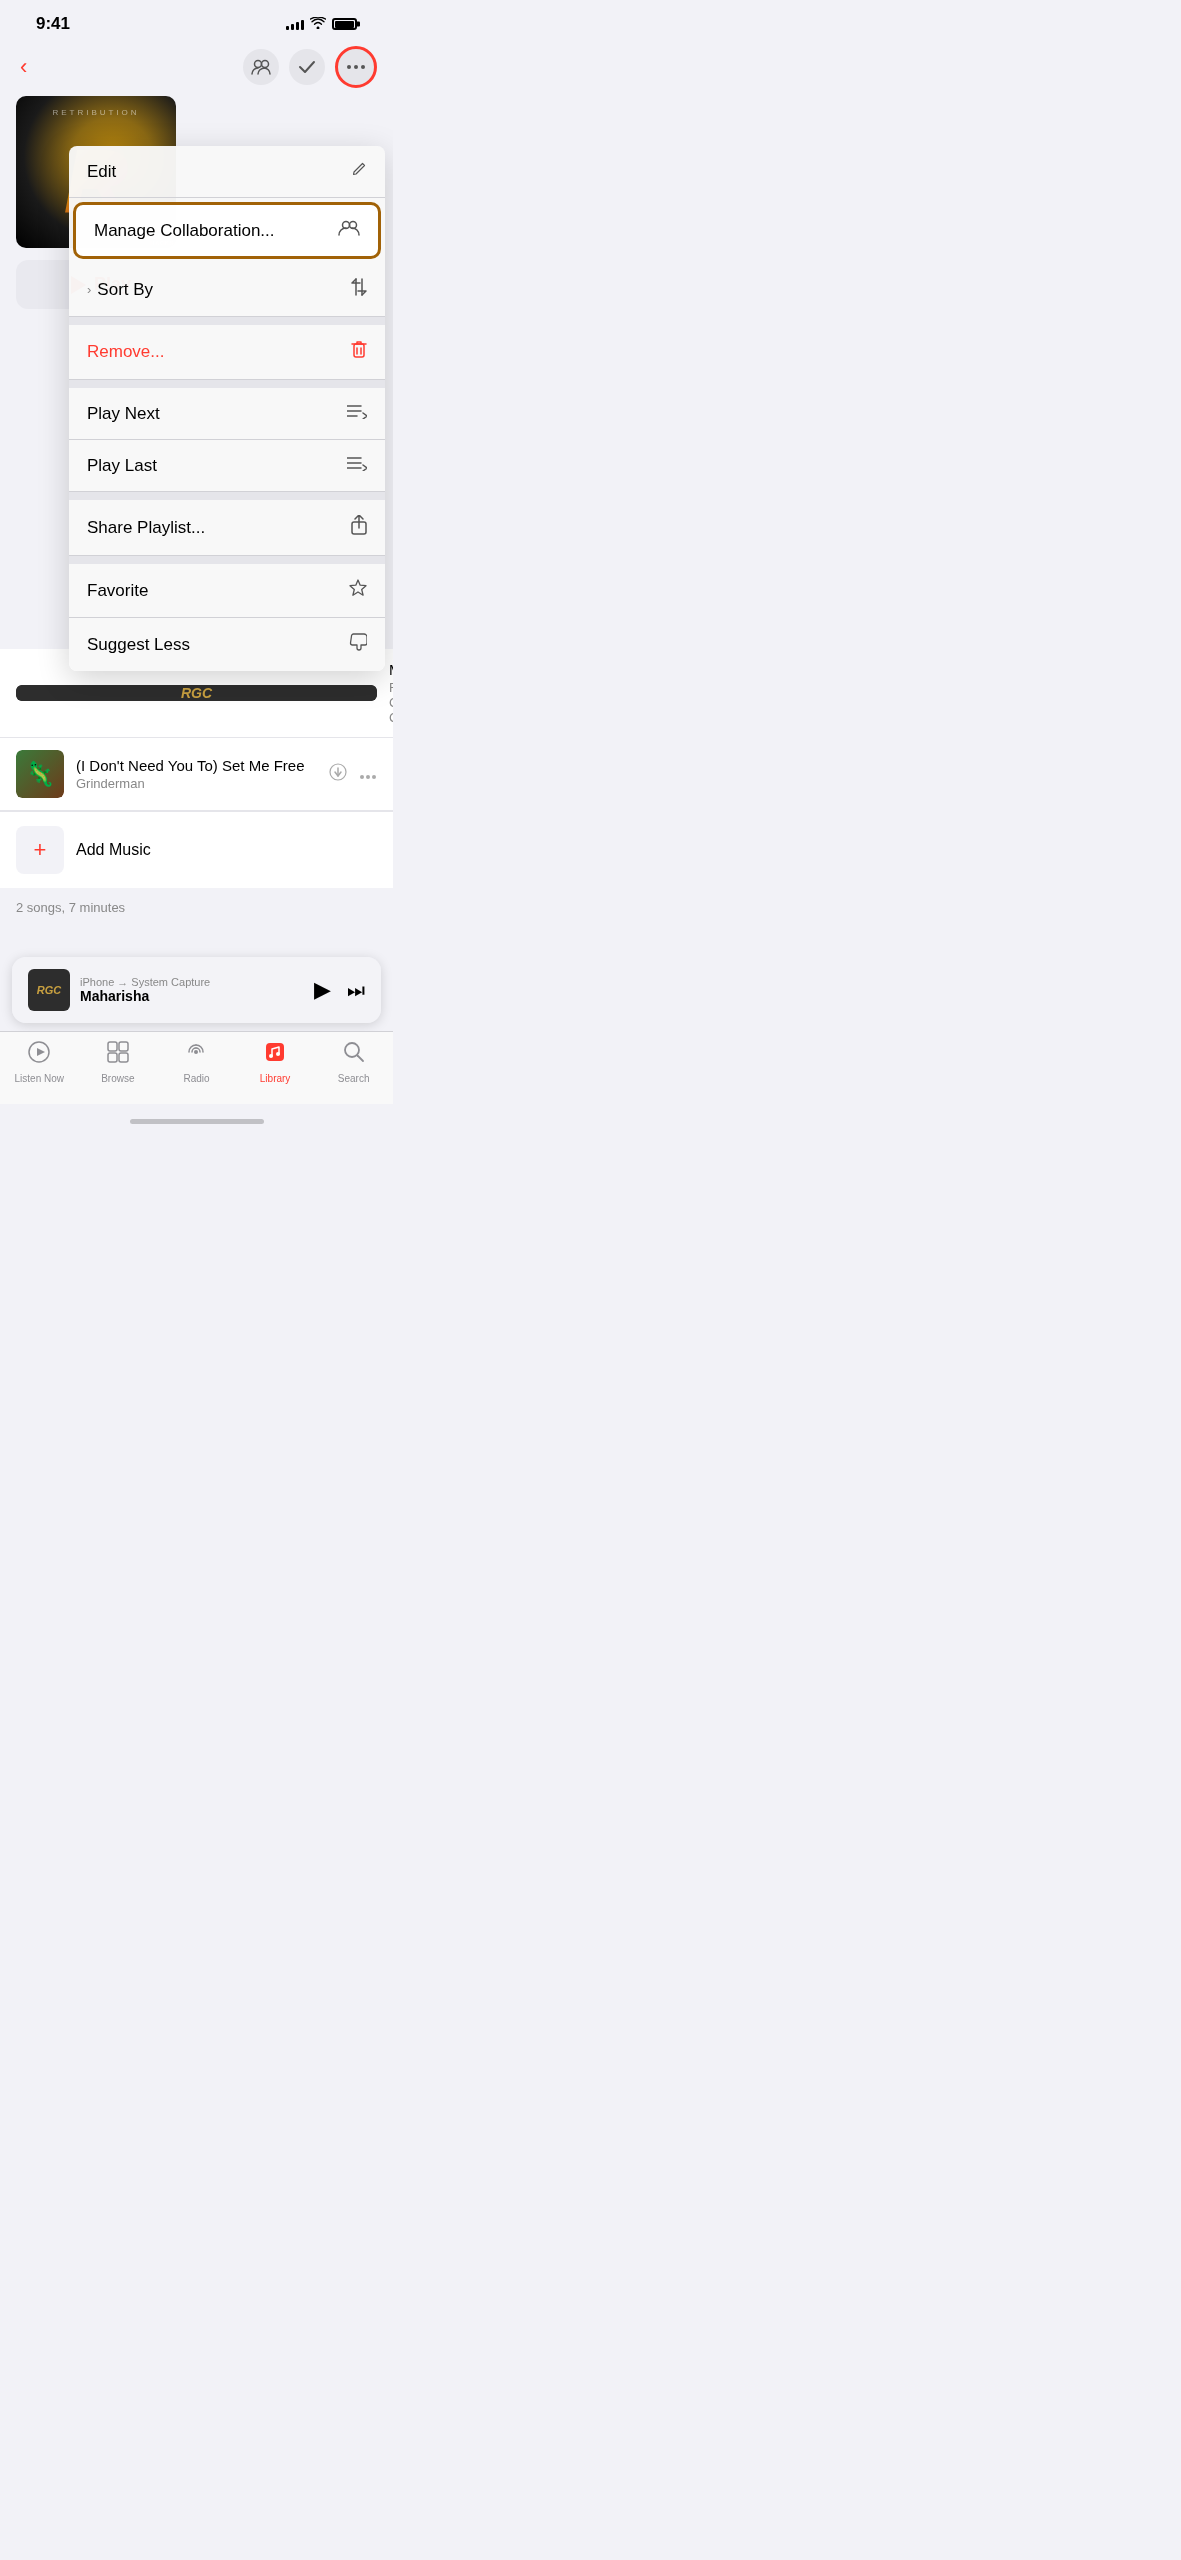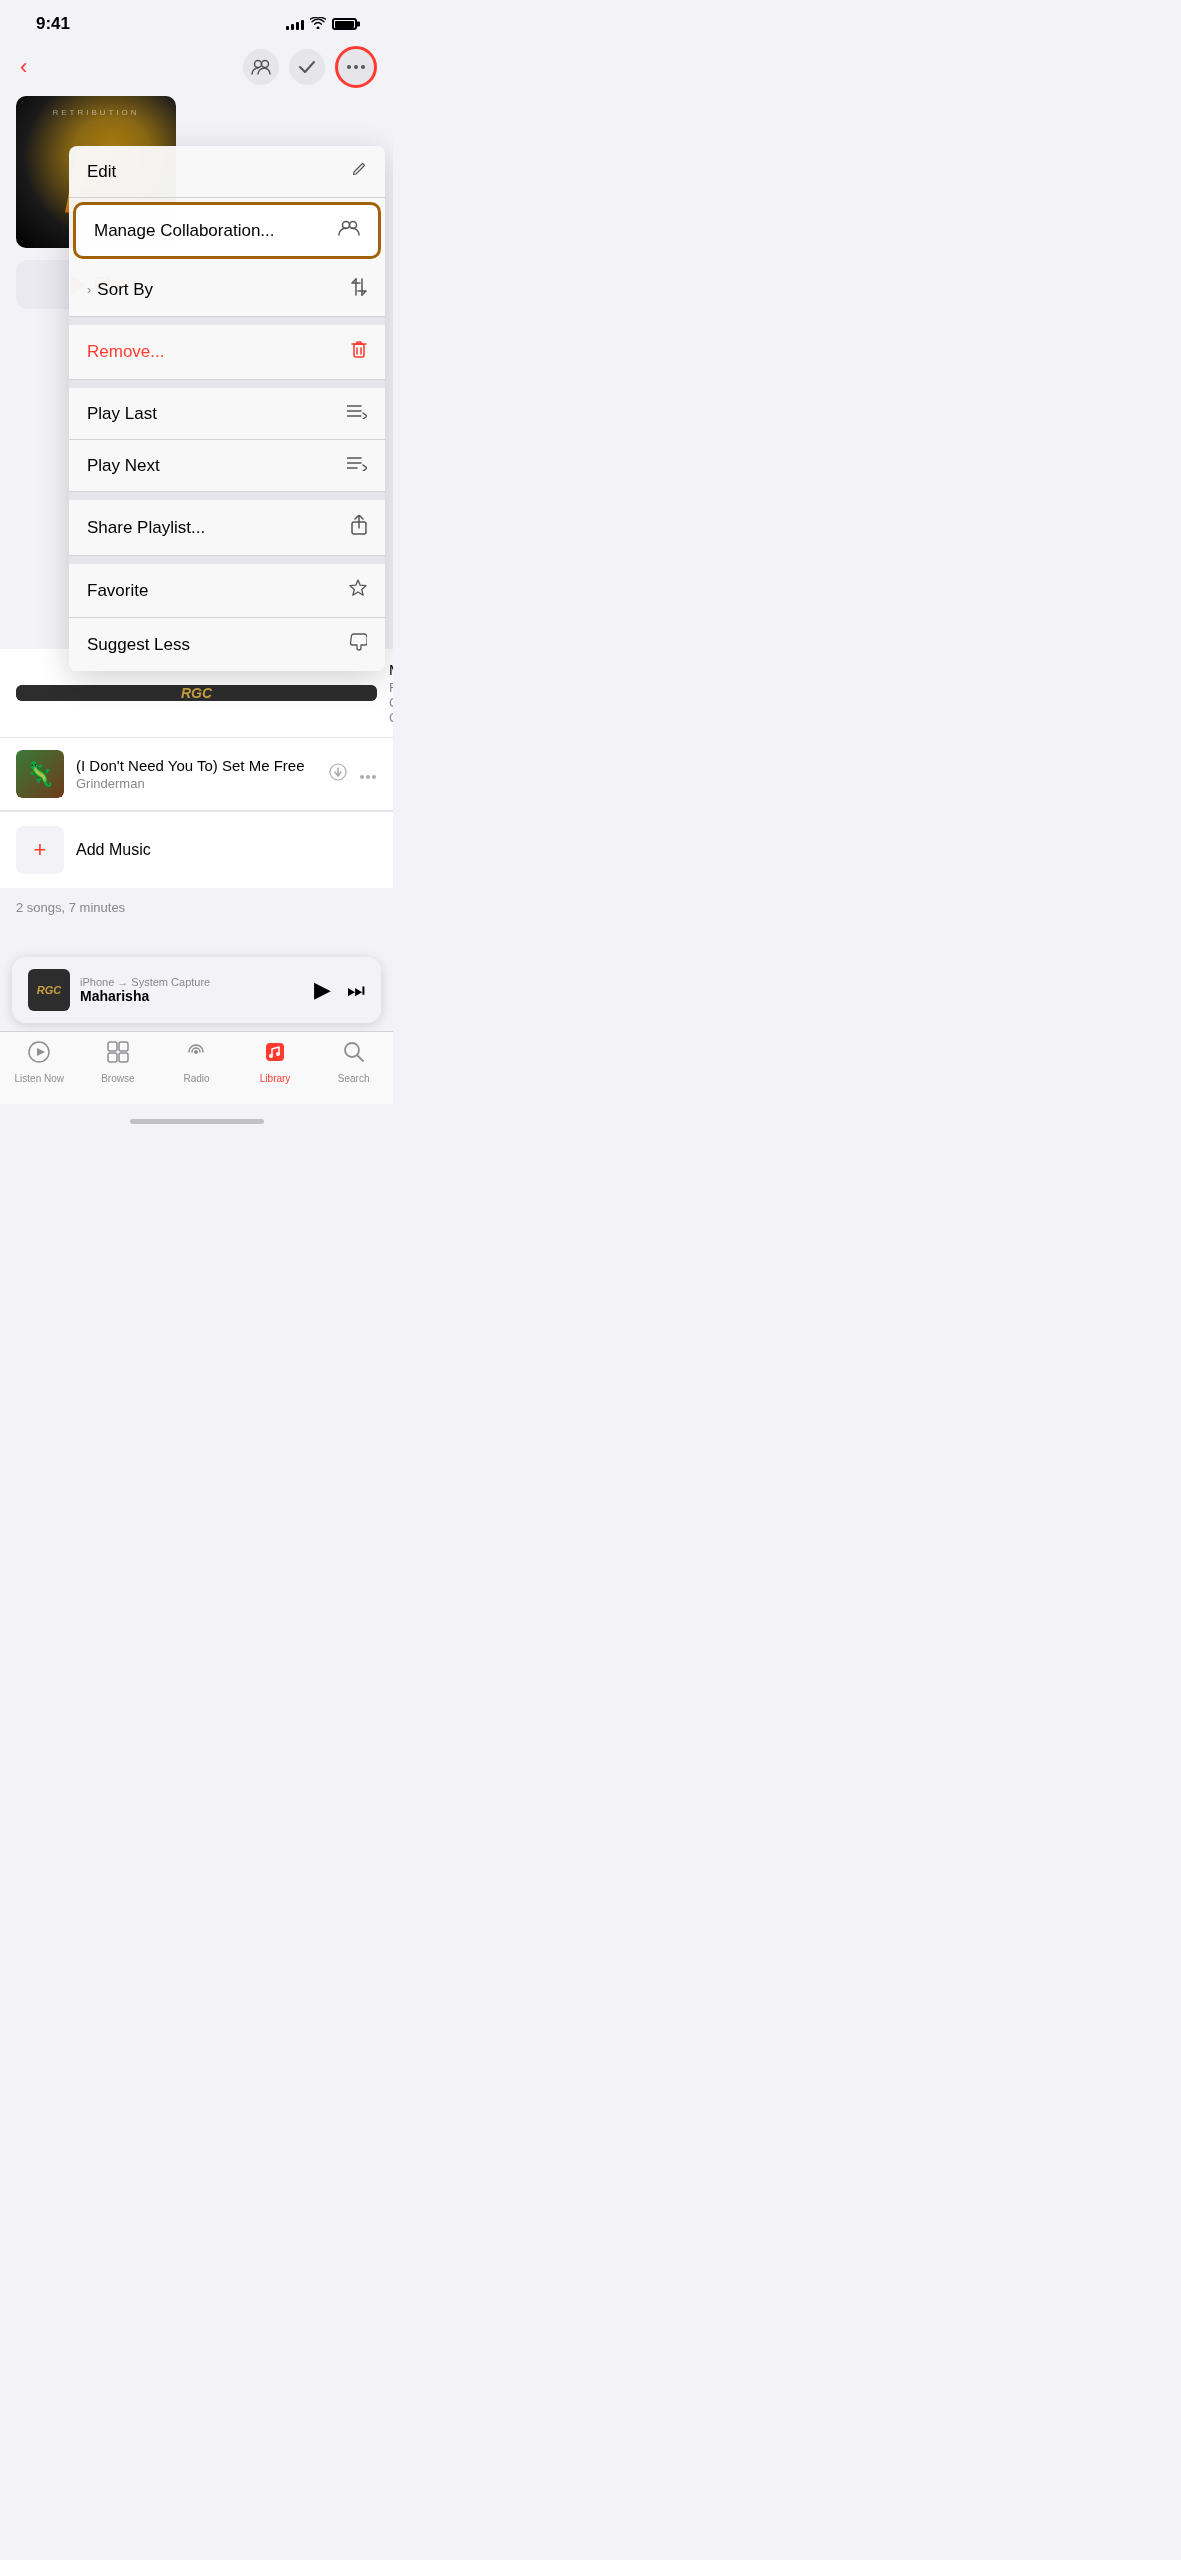--- a/index.html
+++ b/index.html
@@ -572,38 +572,38 @@
             <line x1="6" y1="8" x2="6" y2="14" stroke="#ff3b30" stroke-width="1.5" stroke-linecap="round"></line>
             <line x1="10" y1="8" x2="10" y2="14" stroke="#ff3b30" stroke-width="1.5" stroke-linecap="round"></line>
           </svg>
         </span>
       </div>
 
       <div class="menu-divider"></div>
 
 
       <div class="menu-item">
+        <span class="menu-item-label">Play Next</span>
+        <span class="menu-item-icon">
+          <svg width="20" height="16" viewBox="0 0 20 16">
+            <line x1="0" y1="3" x2="14" y2="3" stroke="#555" stroke-width="1.5" stroke-linecap="round"></line>
+            <line x1="0" y1="8" x2="14" y2="8" stroke="#555" stroke-width="1.5" stroke-linecap="round"></line>
+            <line x1="0" y1="13" x2="10" y2="13" stroke="#555" stroke-width="1.5" stroke-linecap="round"></line>
+            <polyline points="16,10 20,13 16,16" stroke="#555" stroke-width="1.5" fill="none" stroke-linecap="round" stroke-linejoin="round"></polyline>
+          </svg>
+        </span>
+      </div>
+
+      <div class="menu-item">
         <span class="menu-item-label">Play Last</span>
         <span class="menu-item-icon">
           <svg width="20" height="16" viewBox="0 0 20 16">
             <line x1="0" y1="3" x2="14" y2="3" stroke="#555" stroke-width="1.5" stroke-linecap="round"></line>
             <line x1="0" y1="8" x2="14" y2="8" stroke="#555" stroke-width="1.5" stroke-linecap="round"></line>
             <line x1="0" y1="13" x2="14" y2="13" stroke="#555" stroke-width="1.5" stroke-linecap="round"></line>
-            <polyline points="16,10 20,13 16,16" stroke="#555" stroke-width="1.5" fill="none" stroke-linecap="round" stroke-linejoin="round"></polyline>
-          </svg>
-        </span>
-      </div>
-
-      <div class="menu-item">
-        <span class="menu-item-label">Play Next</span>
-        <span class="menu-item-icon">
-          <svg width="20" height="16" viewBox="0 0 20 16">
-            <line x1="0" y1="3" x2="14" y2="3" stroke="#555" stroke-width="1.5" stroke-linecap="round"></line>
-            <line x1="0" y1="8" x2="14" y2="8" stroke="#555" stroke-width="1.5" stroke-linecap="round"></line>
-            <line x1="0" y1="13" x2="10" y2="13" stroke="#555" stroke-width="1.5" stroke-linecap="round"></line>
             <polyline points="16,10 20,13 16,16" stroke="#555" stroke-width="1.5" fill="none" stroke-linecap="round" stroke-linejoin="round"></polyline>
           </svg>
         </span>
       </div>
 
       <div class="menu-divider"></div>
 
       <div class="menu-item">
         <span class="menu-item-label">Share Playlist...</span>
         <span class="menu-item-icon">

